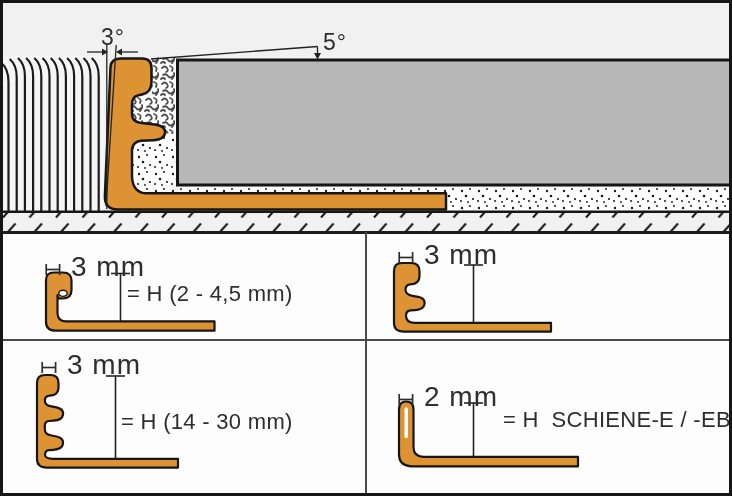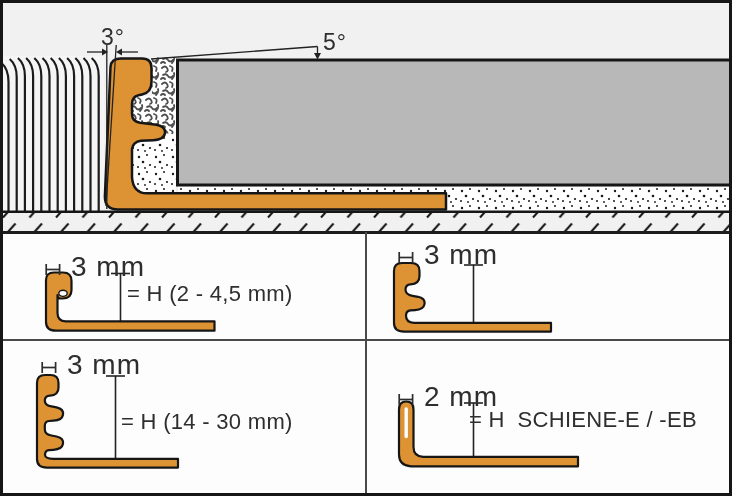--- a/index.html
+++ b/index.html
@@ -15,21 +15,21 @@
   .divider-v{position:absolute;left:365px;top:232px;width:2px;height:264px;background:#4a4a4a;z-index:10;}
   .deg{position:absolute;font-size:23px;color:#2e2e2e;letter-spacing:1px;z-index:5;}
   .deg3{left:101px;top:24px;}
   .deg5{left:323px;top:29px;}
   .wdim{position:absolute;display:flex;align-items:center;gap:5px;z-index:5;}
   .wdim .lbl{font-size:28px;color:#2e2e2e;letter-spacing:1px;line-height:1;position:relative;top:-2px;}
   .h-label{position:absolute;font-size:22px;color:#2e2e2e;letter-spacing:0.3px;white-space:pre;z-index:5;}
   .wd-q1{left:45px;top:255px;}  .wl-q1{left:127px;top:281px;}
   .wd-q2{left:398px;top:243px;} .wl-q2{left:480px;top:282px;}
   .wd-q3{left:41px;top:353px;}  .wl-q3{left:121px;top:409px;text-align:center;}
-  .wd-q4{left:398px;top:385px;} .wl-q4{left:469px;top:407px;}
+  .wd-q4{left:398px;top:385px;} .wl-q4{left:503px;top:407px;}
 </style>
 </head>
 <body>
 
 <div class="stage">
 
   <svg class="xsec-svg" width="732" height="233" viewBox="0 0 732 233">
     <defs>
       <pattern id="dots" width="17" height="17" patternUnits="userSpaceOnUse">
         <rect width="17" height="17" fill="#ffffff"></rect>

